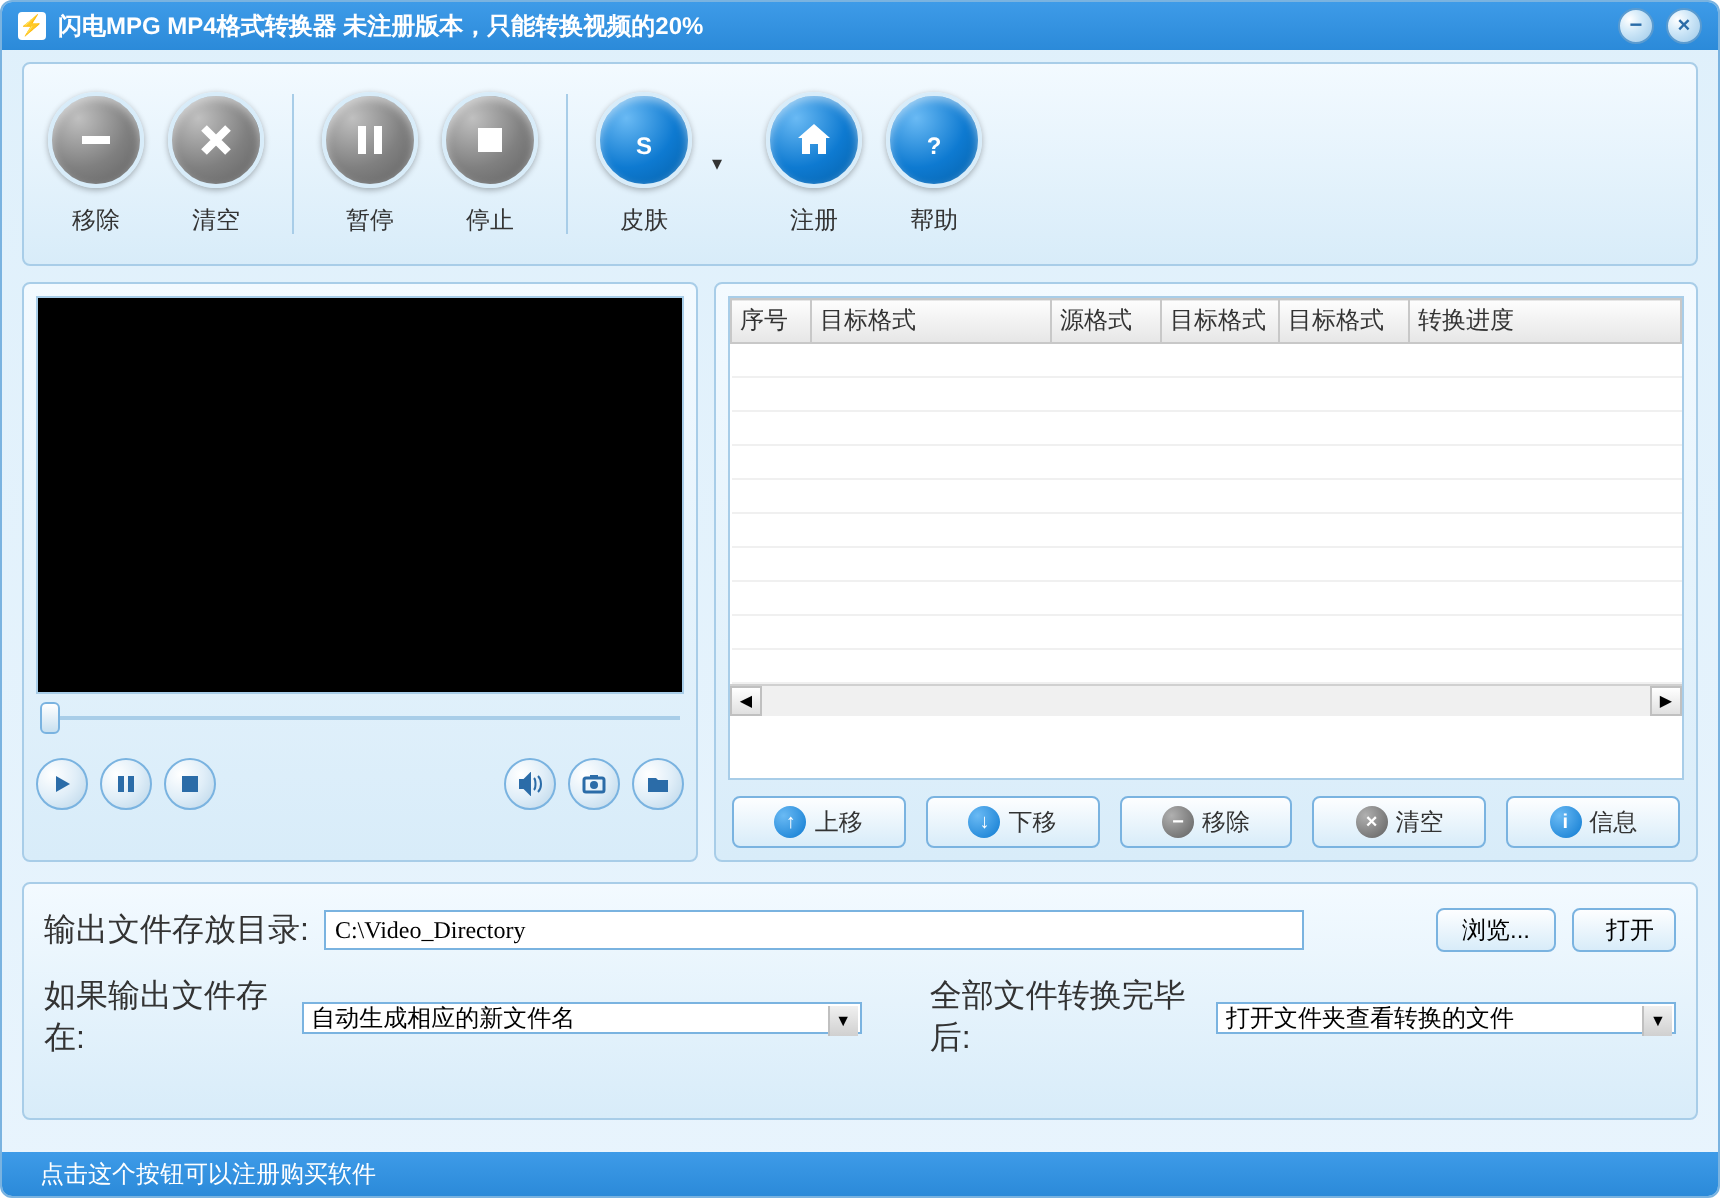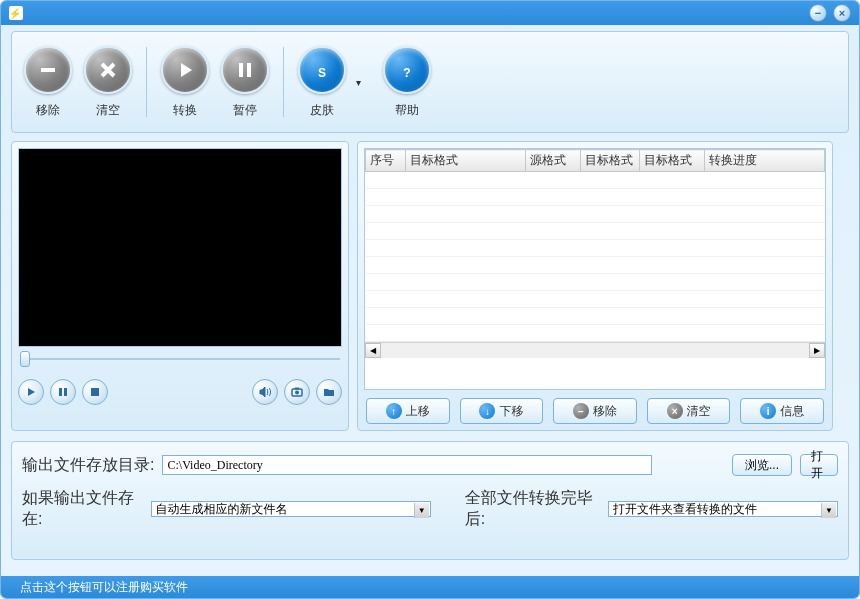--- a/index.html
+++ b/index.html
@@ -10,21 +10,21 @@
 .titlebar-btns{position:absolute;right:8px;top:3px;display:flex;gap:6px}
 .titlebar-btn{width:18px;height:18px;border-radius:50%;background:radial-gradient(circle at 30% 30%,#fff,#d0e8f8 40%,#9cc8e8);border:1px solid #5a9bd0;display:flex;align-items:center;justify-content:center;cursor:pointer;font-weight:bold;color:#2b6ca8;font-size:11px}
 .toolbar{height:102px;margin:6px 10px 0 10px;background:linear-gradient(to bottom,#f3faff,#d8ecf9);border:1px solid #a8cde8;border-radius:4px;display:flex;align-items:center;padding:6px 8px;gap:4px}
 .tbtn{display:flex;flex-direction:column;align-items:center;cursor:pointer;padding:2px 4px}
 .tbtn-circle{width:48px;height:48px;border-radius:50%;background:radial-gradient(circle at 30% 25%,#6abaf4,#0e7ad1 55%,#0560a8);border:2px solid #d8ecf9;box-shadow:0 1px 3px rgba(0,0,0,0.3),inset 0 2px 4px rgba(255,255,255,0.5);display:flex;align-items:center;justify-content:center;margin-bottom:8px}
 .tbtn-circle.gray{background:radial-gradient(circle at 30% 25%,#c0c0c0,#808080 55%,#606060)}
 .tbtn-label{color:#333;font-size:12px}
 svg{display:block}
 .sep{width:1px;height:70px;background:#a8cde8;margin:0 6px}
 .dropdown-arrow{font-size:10px;color:#333;margin-left:2px;cursor:pointer}
-.mid{display:flex;gap:8px;padding:8px 26px 0 10px}
+.mid{display:flex;gap:8px;padding:8px 10px 0 10px}
 .panel{background:linear-gradient(to bottom,#f3faff,#d8ecf9);border:1px solid #a8cde8;border-radius:4px;padding:6px}
 .left-panel{width:338px;height:290px}
 .right-panel{flex:1;height:290px;display:flex;flex-direction:column}
 .video{width:100%;height:199px;background:#000;border:1px solid #a8cde8}
 .slider-track{position:relative;height:16px;margin-top:4px}
 .slider-line{position:absolute;top:7px;left:2px;right:2px;height:2px;background:#a8cde8}
 .slider-thumb{position:absolute;left:2px;top:0;width:10px;height:16px;background:linear-gradient(to bottom,#fff,#c8e0f0);border:1px solid #7ab3e0;border-radius:3px;cursor:pointer}
 .pc-row{display:flex;align-items:center;margin-top:12px;gap:6px}
 .pc-btn{width:26px;height:26px;border-radius:50%;background:radial-gradient(circle at 30% 30%,#fff,#e0eef8 50%,#b8d4e8);border:1px solid #7ab3e0;display:flex;align-items:center;justify-content:center;cursor:pointer;color:#2b6ca8}
 .pc-spacer{flex:1}
@@ -50,20 +50,21 @@
 .scrollbar-h{height:16px;background:#f0f0f0;border-top:1px solid #d0d0d0;display:flex}
 .scrollbar-h .sb-btn{width:16px;height:100%;background:linear-gradient(to bottom,#fff,#e0e0e0);border:1px solid #c0c0c0;display:flex;align-items:center;justify-content:center;font-size:8px;cursor:pointer}
 .scrollbar-h .sb-track{flex:1}
 </style>
 </head>
 <body>
 
 <div class="window">
   <div class="titlebar">
     <div class="titlebar-icon">⚡</div>
+    <span>闪电MPG MP4格式转换器   未注册版本，只能转换视频的20%</span>
     <div class="titlebar-btns">
       <div class="titlebar-btn">−</div>
       <div class="titlebar-btn">×</div>
     </div>
   </div>
 
   <div class="toolbar">
     <div class="tbtn">
       <div class="tbtn-circle gray">
           <svg width="22" height="22" viewBox="0 0 22 22">
@@ -77,45 +78,53 @@
           <svg width="22" height="22" viewBox="0 0 22 22">
             <path d="M5 5l12 12M17 5L5 17" stroke="#fff" stroke-width="4"></path>
           </svg>
         </div>
       <span class="tbtn-label">清空</span>
     </div>
     <div class="sep"></div>
     <div class="tbtn">
       <div class="tbtn-circle gray">
           <svg width="22" height="22" viewBox="0 0 22 22">
-            <path d="M7 4l11 7-11 7z" fill="#fff"></path>
-          </svg>
-        </div>
-      <span class="tbtn-label">转换</span>
-    </div>
-    <div class="tbtn">
-      <div class="tbtn-circle gray">
-          <svg width="22" height="22" viewBox="0 0 22 22">
             <rect x="5" y="4" width="4" height="14" fill="#fff"></rect>
             <rect x="13" y="4" width="4" height="14" fill="#fff"></rect>
           </svg>
         </div>
       <span class="tbtn-label">暂停</span>
+    </div>
+    <div class="tbtn">
+      <div class="tbtn-circle gray">
+          <svg width="22" height="22" viewBox="0 0 22 22">
+            <rect x="5" y="5" width="12" height="12" fill="#fff"></rect>
+          </svg>
+        </div>
+      <span class="tbtn-label">停止</span>
     </div>
     <div class="sep"></div>
     <div class="tbtn">
       <div class="tbtn-circle">
           <svg width="26" height="26" viewBox="0 0 26 26">
             <text x="13" y="20" text-anchor="middle" fill="#fff" font-size="20" font-weight="bold" font-family="Arial">S</text>
           </svg>
         </div>
       <span class="tbtn-label">皮肤</span>
     </div>
     <span class="dropdown-arrow">▾</span>
     <div style="width:10px"></div>
+    <div class="tbtn">
+      <div class="tbtn-circle">
+          <svg width="22" height="22" viewBox="0 0 22 22">
+            <path d="M11 3l8 7h-2v8h-4v-5h-4v5H5v-8H3z" fill="#fff"></path>
+          </svg>
+        </div>
+      <span class="tbtn-label">注册</span>
+    </div>
     <div class="tbtn">
       <div class="tbtn-circle">
           <svg width="26" height="26" viewBox="0 0 26 26">
             <text x="13" y="20" text-anchor="middle" fill="#fff" font-size="20" font-weight="bold" font-family="Arial">?</text>
           </svg>
         </div>
       <span class="tbtn-label">帮助</span>
     </div>
   </div>
 
@@ -293,21 +302,21 @@
   </div>
 
   <div class="bottom panel">
     <div class="form-row">
       <span class="form-label">输出文件存放目录:</span>
       <input class="text-input" style="width: 490px;" value="C:\Video_Directory">
       <div style="flex:1"></div>
       <div class="btn" style="width:60px;justify-content:center">
           <span>浏览...</span>
         </div>
-      <div class="btn" style="width:38px;justify-content:flex-start">
+      <div class="btn" style="width:52px;justify-content:flex-end">
           <span>打开</span>
         </div>
     </div>
     <div class="form-row">
       <span class="form-label">如果输出文件存在:</span>
       <div class="sel-wrap">
         <div class="sel" style="width:280px">
             <span>自动生成相应的新文件名</span>
           </div>
         <div class="sel-arrow">▼</div>

